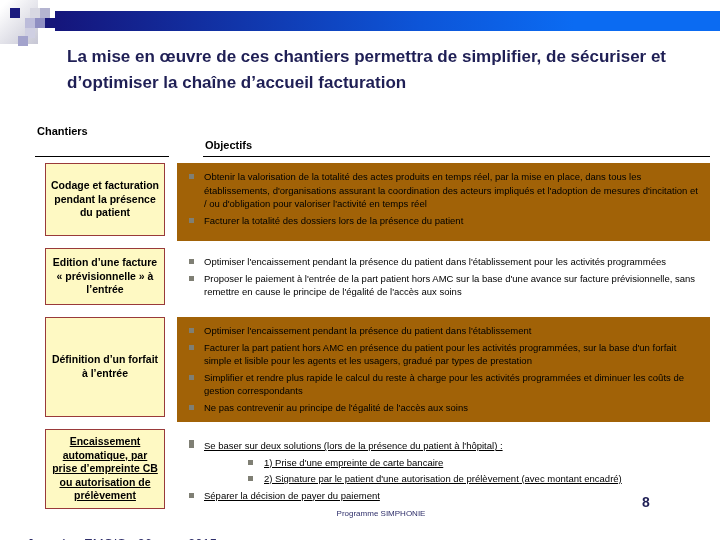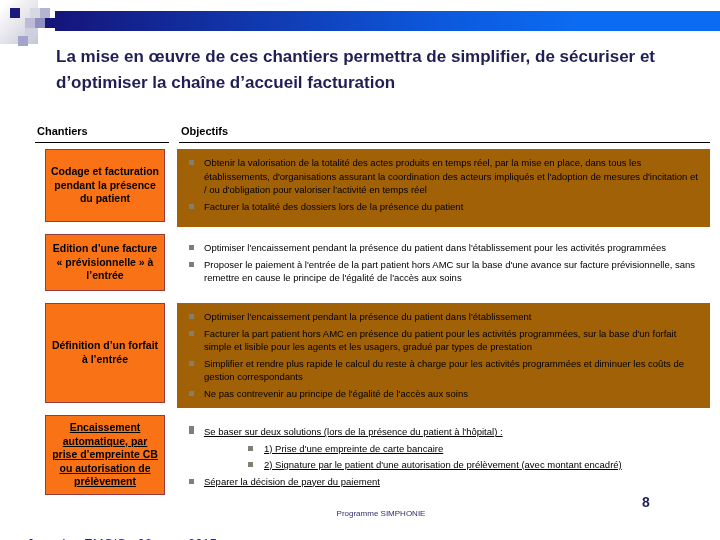--- a/index.html
+++ b/index.html
@@ -8,37 +8,37 @@
     background:#ffffff;
     font-family:"Liberation Sans", sans-serif;
   }
   
   .deco-backdrop{position:absolute;left:0;top:0;width:38px;height:44px;
     background:linear-gradient(135deg,#ffffff 10%,#c6c6d4 100%);}
   .sq{position:absolute;width:10px;height:10px;}
   .topbar{position:absolute;left:55px;top:11px;right:0;height:20px;
     background:linear-gradient(90deg,#15157b 0%,#0d55d8 55%,#0b6bf2 78%,#0b6bf2 100%);}
   
-  .title{position:absolute;left:56px;top:44px;width:612px;
+  .title{position:absolute;left:67px;top:44px;width:612px;
     font-size:17px;font-weight:bold;line-height:26px;color:#1f1f55;}
   
   .table{position:absolute;left:35px;top:125px;width:675px;}
-  .thead{display:flex;}
+  .thead{display:flex;gap:24px;}
   .th{font-size:11px;font-weight:bold;color:#000;
     border-bottom:1.5px solid #000;padding:0 0 5px 2px;}
   .th-chantiers{width:132px;margin-right:10px;}
-  .th-objectifs{flex:1;}
+  .th-objectifs{flex:1;margin-top:14px;}
   .rows{margin-top:6px;}
   .row{display:flex;margin-bottom:7px;}
   .rows .row:nth-child(1){min-height:78px;}
   .rows .row:nth-child(2){min-height:62px;}
   .rows .row:nth-child(3){min-height:96px;}
   .rows .row:nth-child(4){min-height:85px;text-decoration:underline;}
   .cell-left{width:132px;margin-right:10px;display:flex;}
-  .chantier-box{flex:1;margin:0 2px 5px 10px;border:1.2px solid #993a3a;background:#f97316;
+  .chantier-box{flex:1;margin:0 2px 5px 10px;border:1.2px solid #993a3a;background:#fef9c3;
     display:flex;align-items:center;justify-content:center;text-align:center;
     padding:4px 3px;font-size:10.5px;font-weight:bold;color:#000;line-height:1.3;}
   .cell-right{flex:1;padding:7px 10px 5px 0;}
   .row.shaded .cell-right{background:#a16207;}
   .obj-item{position:relative;padding-left:27px;margin-bottom:3px;
     font-size:9.5px;line-height:13.5px;color:#000;}
   .obj-item .bullet{position:absolute;left:12px;top:4px;width:5px;height:5px;background:#7f7f74;}
   .obj-item.lvl2{padding-left:87px;}
   .obj-item.lvl2 .bullet{left:71px;}
   

